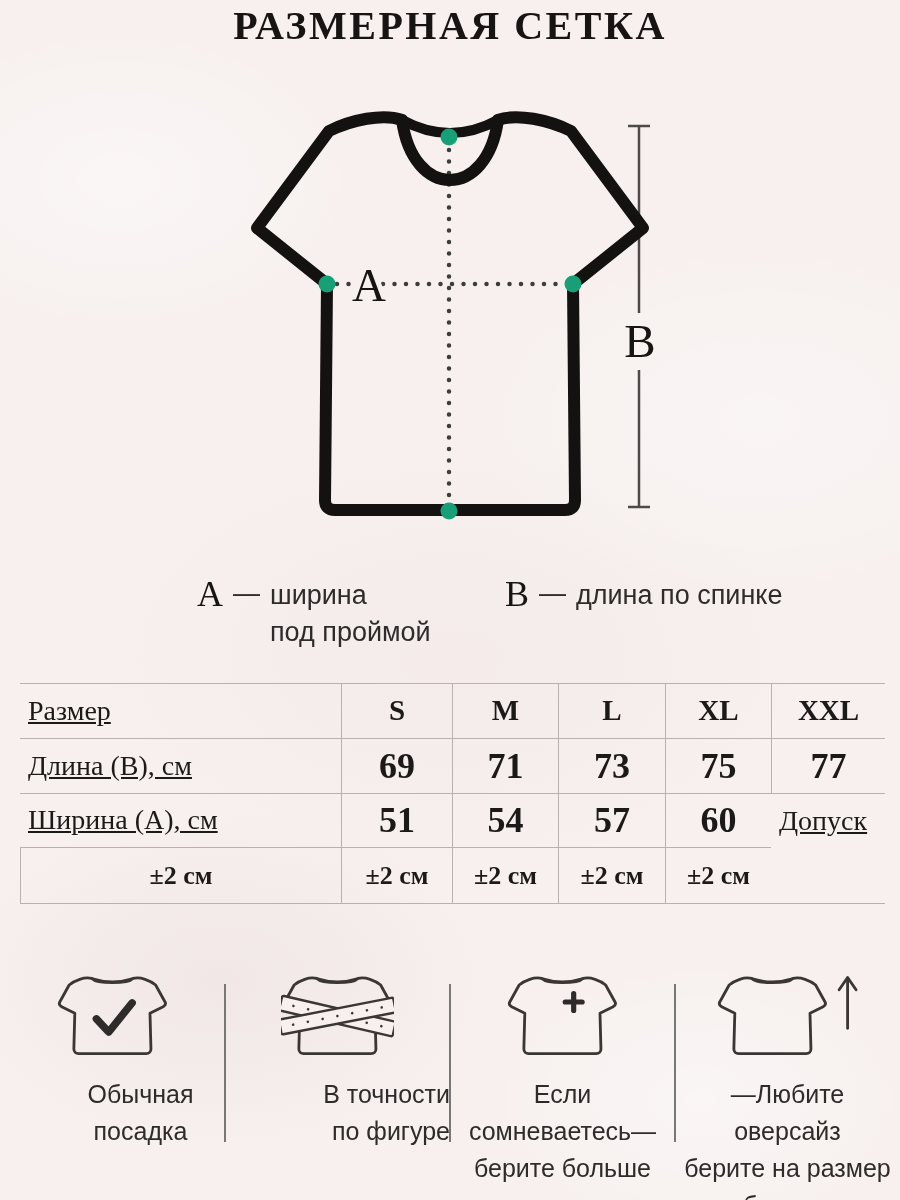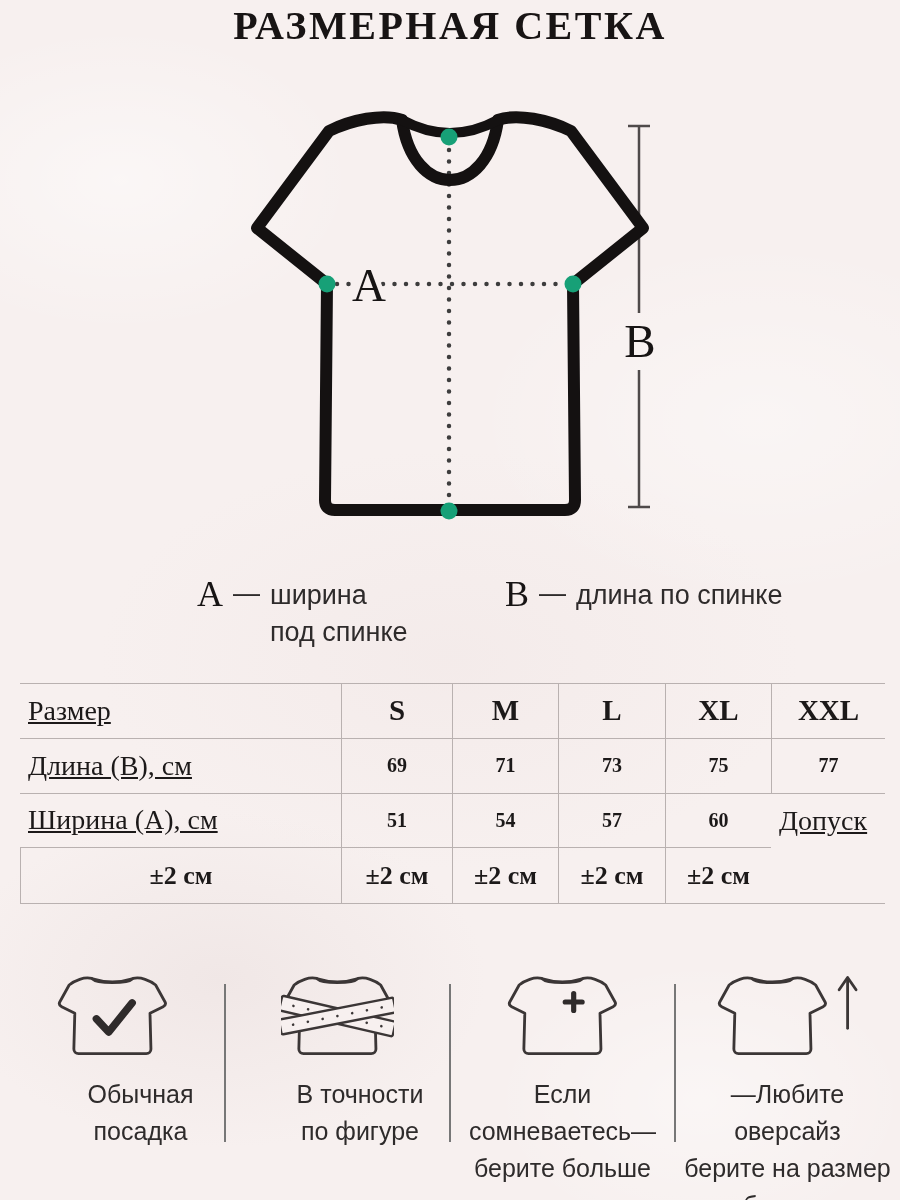--- a/index.html
+++ b/index.html
@@ -45,41 +45,41 @@
     position:absolute; top:683px; left:20px; width:865px;
     display:grid;
     grid-template-columns:321px 111px 106px 107px 106px 1fr;
     grid-auto-rows:54.8px;
     border-top:1.5px solid #b9b1b0;
     border-bottom:1.5px solid #b9b1b0;
     font-family:"Liberation Serif", serif;
   }
   .cell { display:flex; align-items:center; }
   .cell.label { padding-left:8px; font-size:28px;text-decoration:underline; }
-  .cell.value { justify-content:center; font-size:20px; }
+  .cell.value { justify-content:center; font-size:36px; }
   .cell.vline { border-left:1.5px solid #b9b1b0; }
   .cell.hline { border-bottom:1.5px solid #b9b1b0; }
   .cell.size-h { font-weight:700; font-size:29px; }
   .cell.num { font-weight:700; }
   .cell.tol { font-size:26px; font-weight:700; }
 
   
   .tips {
     position:absolute; top:966px; left:0; width:900px;
     display:grid; grid-template-columns:repeat(4, 225px);
   }
   .tip { position:relative; }
   .tip + .tip::before {
     content:""; position:absolute; left:-1px; top:18px; width:1.6px; height:158px;
     background:#777;
   }
   .tip svg { display:block; margin:4px auto 0 auto; height:94px; }
   .tip-caption { margin-top:12px; font-size:25px; line-height:37px; color:#2e2b2b; }
   .tip-caption.left1 { text-align:center; padding-left:56px; }
-  .tip-caption.left2 { text-align:center; padding-left:45px; }
+  .tip-caption.left2 { text-align:right; padding-left:45px; }
   .tip-caption.center { text-align:center; }
 </style>
 </head>
 <body>
 
 <div class="page">
 
   <div class="title">РАЗМЕРНАЯ СЕТКА</div>
 
   <div class="diagram">
@@ -112,21 +112,21 @@
       <text x="134" y="201" text-anchor="middle" font-family="Liberation Serif, serif" font-size="47" fill="#171414" stroke="#f7f0ef" stroke-width="10" paint-order="stroke">A</text>
       <text x="405" y="257" text-anchor="middle" font-family="Liberation Serif, serif" font-size="47" fill="#171414">B</text>
     </svg>
   </div>
 
   <div class="legend-item legend-a">
     <span class="legend-letter">A</span>
     <span class="legend-dash">—</span>
     <span class="legend-text">
       <span>ширина</span><br>
-      <span>под спинке</span>
+      <span>под проймой</span>
     </span>
   </div>
   <div class="legend-item legend-b">
     <span class="legend-letter">B</span>
     <span class="legend-dash">—</span>
     <span class="legend-text">длина по спинке</span>
   </div>
 
   <div class="size-table">
 

